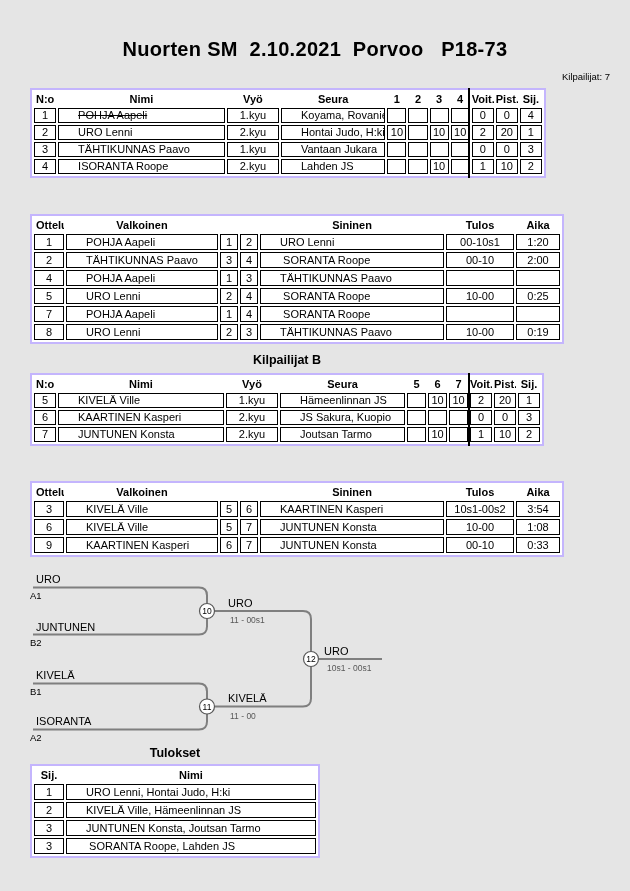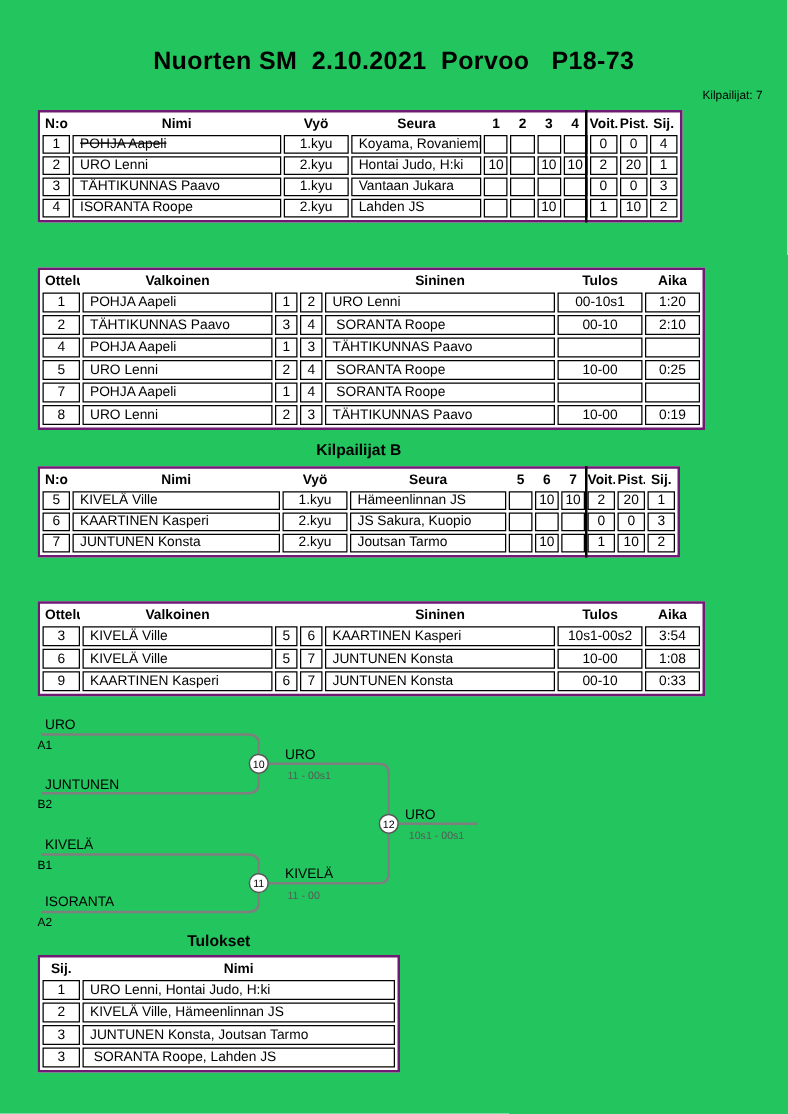--- a/index.html
+++ b/index.html
@@ -1,31 +1,31 @@
 <!DOCTYPE html>
 <html><head>
 <meta charset="utf-8">
 <style>
   html,body{margin:0;padding:0;background:#fff;}
-  .page{position:relative;width:630px;height:891px;background:#22c55e;
+  .page{position:relative;width:630px;height:891px;background:#e5e5e5;
         font-family:"Liberation Sans",sans-serif;color:#000;overflow:hidden;}
   .title{position:absolute;left:0;top:38px;width:630px;text-align:center;
          font-size:20px;font-weight:bold;white-space:pre;letter-spacing:.3px;}
   .note{position:absolute;right:20px;top:71px;font-size:9.5px;}
   .section-label{position:absolute;text-align:center;font-size:12.5px;font-weight:bold;white-space:pre;}
   .tbl-wrap{position:absolute;}
-  table{border-collapse:separate;border-spacing:2px;border:2px solid #701a75;
+  table{border-collapse:separate;border-spacing:2px;border:2px solid #c4b5fd;
         table-layout:fixed;background:#fff;}
   th{border:none;padding:0;font-size:11px;font-weight:bold;height:14px;
      text-align:center;white-space:pre;overflow:hidden;}
   td{border:1px solid #000;padding:0;font-size:11px;height:13px;line-height:13px;
      text-align:center;white-space:pre;overflow:hidden;}
   .ot td{height:14px;line-height:14px;}
   .res td{height:14px;line-height:14px;}
-  .l{text-align:left;padding-left:5px;}
+  .l{text-align:left;padding-left:19px;}
   th.l{padding-left:2px;}
   .strike{text-decoration:line-through;}
   .vdivider{position:absolute;top:0;bottom:0;width:2px;background:#000;}
   .bracket{position:absolute;left:0;top:560px;}
   .bracket text{font-family:"Liberation Sans",sans-serif;}
   .bn{font-size:11px;fill:#000;}
   .bs{font-size:9.5px;fill:#000;}
   .bsc{font-size:8.5px;fill:#595959;}
   .bno{font-size:8.5px;fill:#000;text-anchor:middle;}
 </style>
@@ -153,21 +153,21 @@
         <td>00-10s1</td>
         <td>1:20</td>
       </tr>
       <tr>
         <td>2</td>
         <td class="l">TÄHTIKUNNAS Paavo</td>
         <td>3</td>
         <td>4</td>
         <td class="l"> SORANTA Roope</td>
         <td>00-10</td>
-        <td>2:10</td>
+        <td>2:00</td>
       </tr>
       <tr>
         <td>4</td>
         <td class="l">POHJA Aapeli</td>
         <td>1</td>
         <td>3</td>
         <td class="l">TÄHTIKUNNAS Paavo</td>
         <td></td>
         <td></td>
       </tr>

